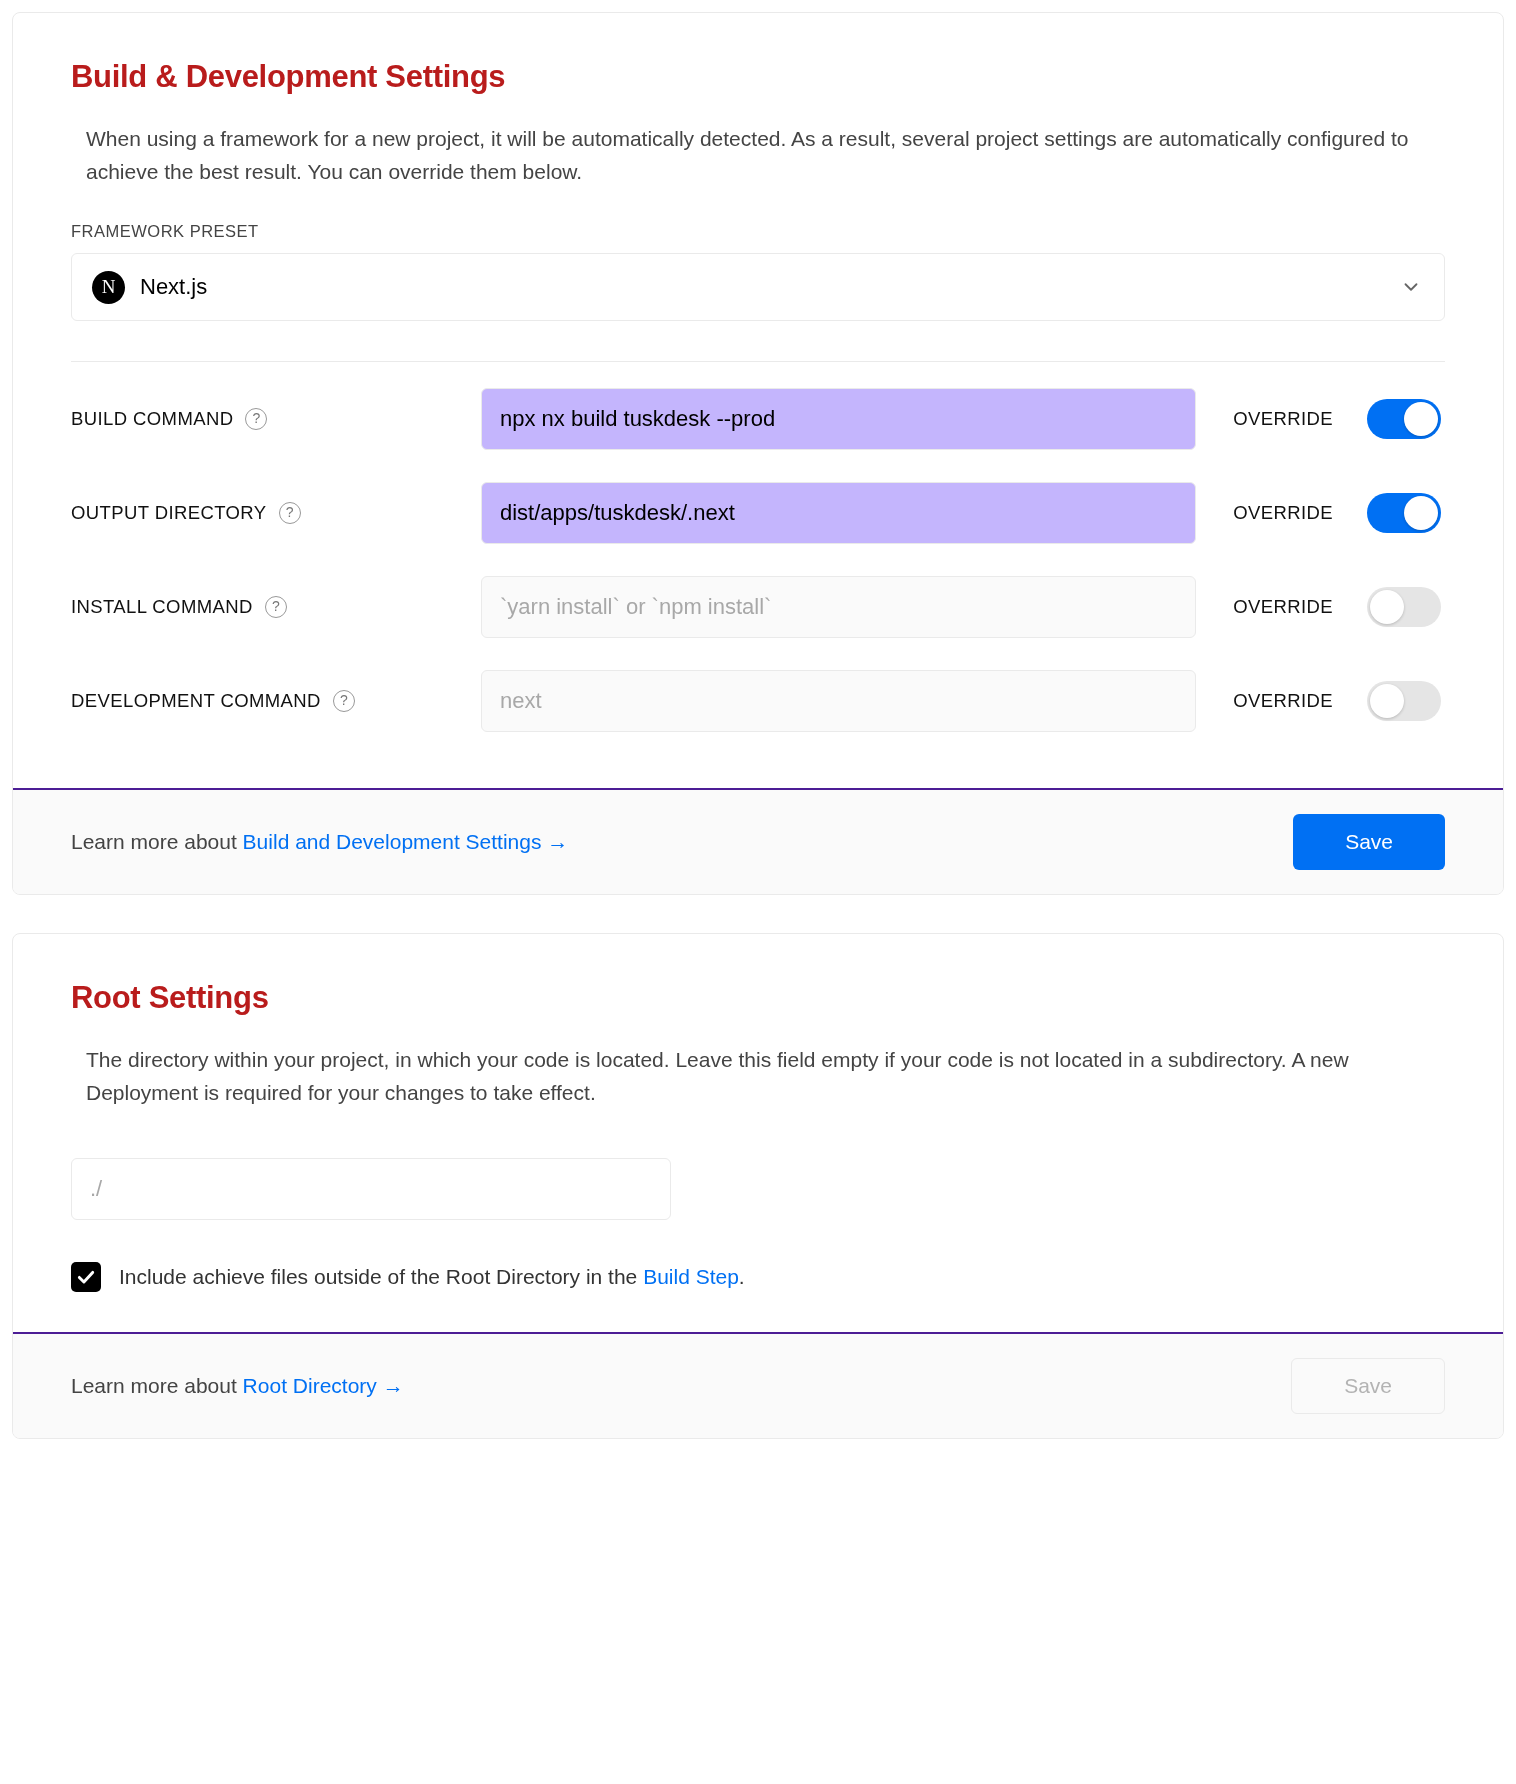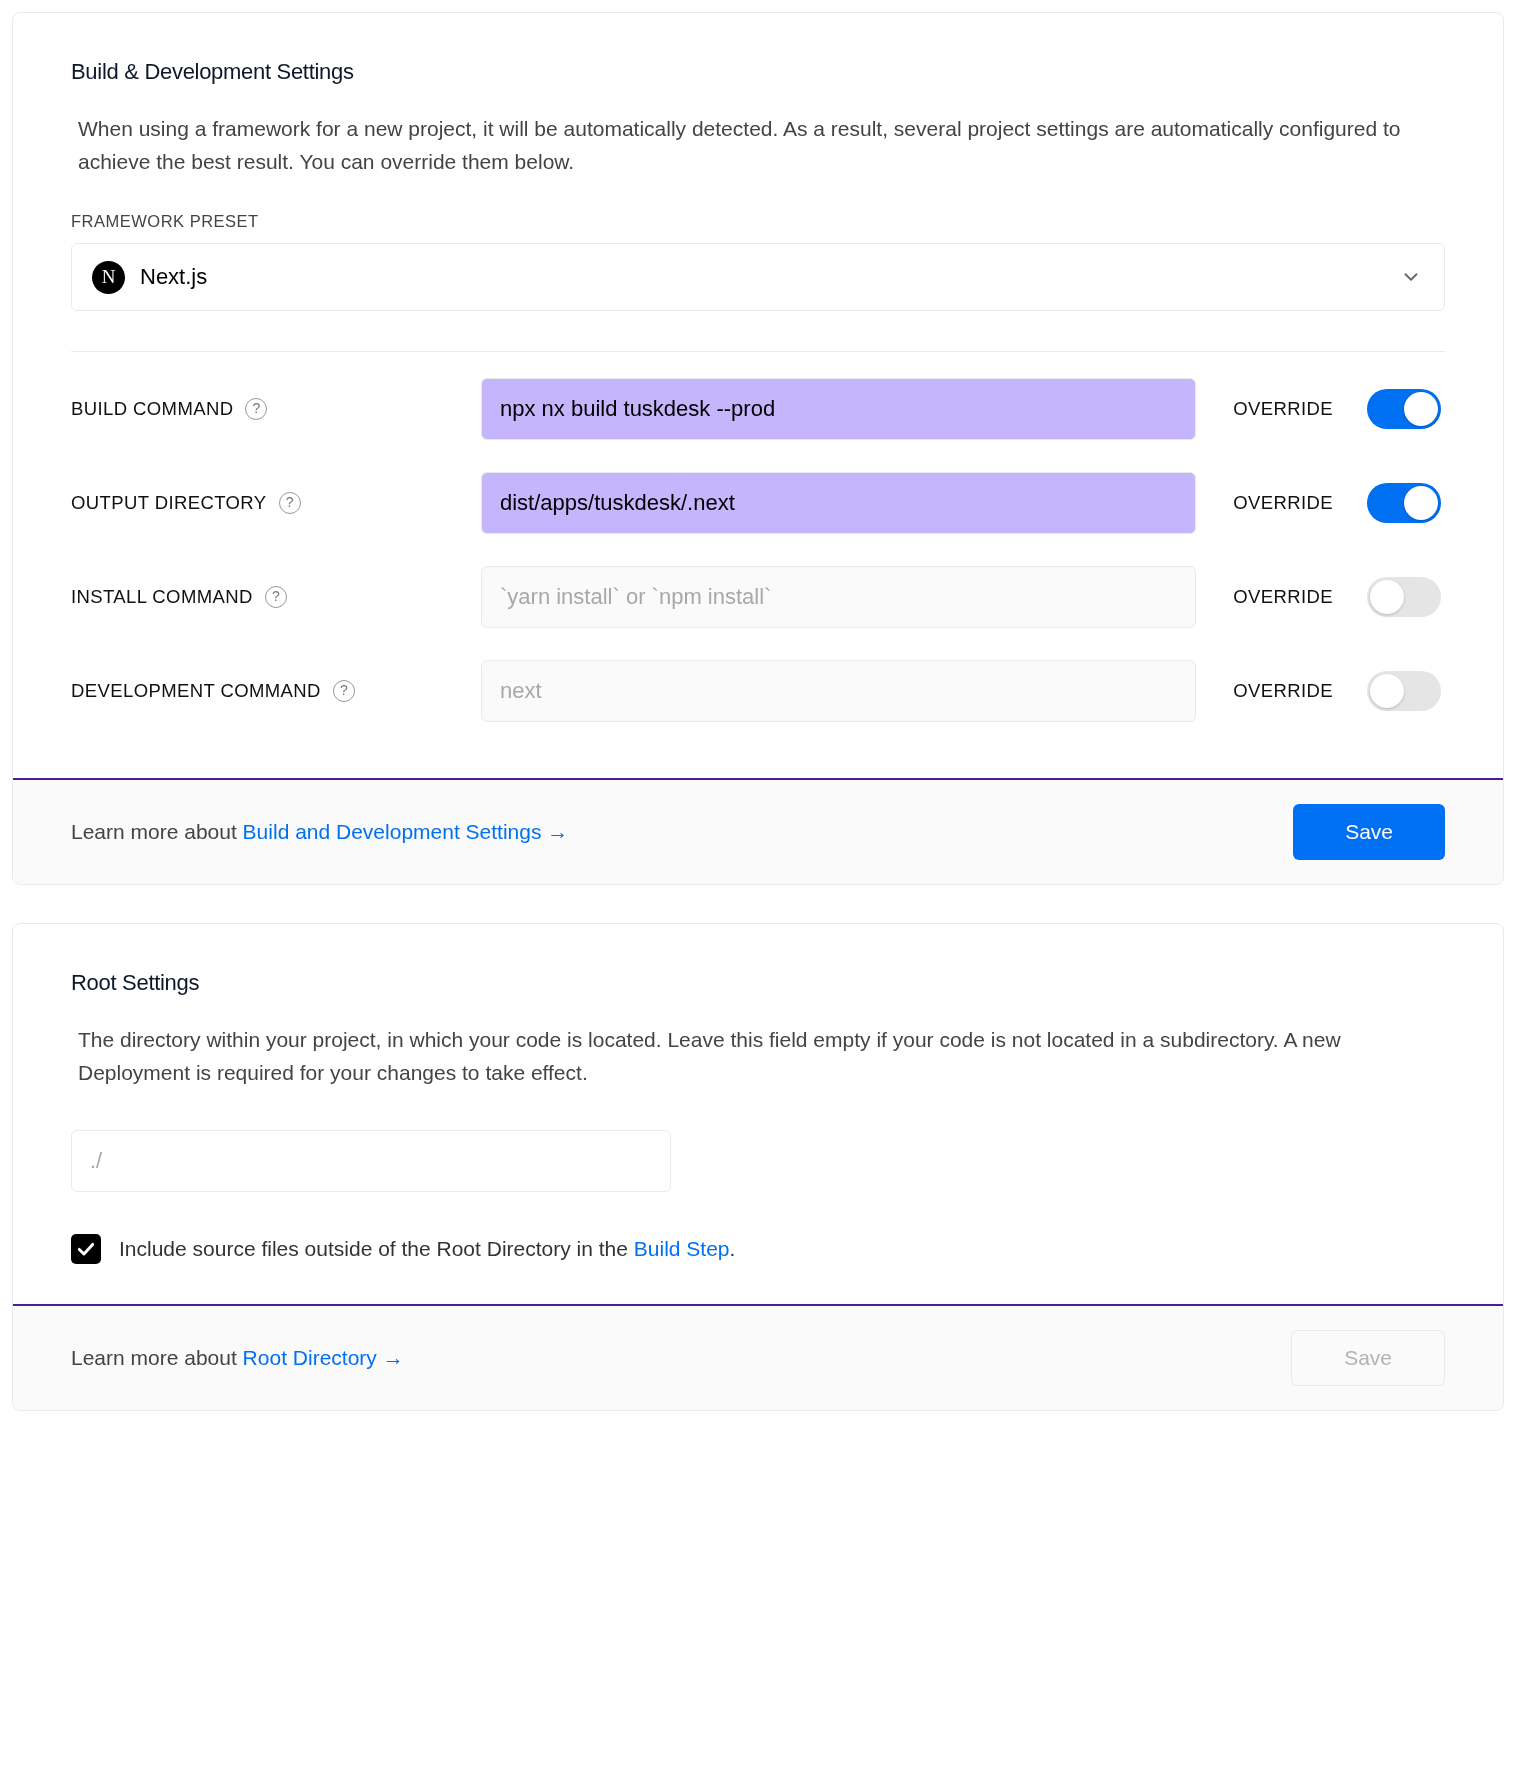--- a/index.html
+++ b/index.html
@@ -22,32 +22,32 @@
     border-radius: 8px;
     overflow: hidden;
     margin-bottom: 38px;
   }
 
   .card-body {
     padding: 46px 58px 40px 58px;
   }
 
   .card-title {
-    font-size: 22px;
-    font-weight: normal;
+    font-size: 31px;
+    font-weight: bold;
     letter-spacing: -0.3px;
     margin: 0 0 28px 0;
-    color: #0f172a;
+    color: #b91c1c;
   }
 
   .card-desc {
     font-size: 21px;
     line-height: 1.55;
     color: #444444;
-    margin: 7px;
+    margin: 15px;
     max-width: 1350px;
   }
 
   .field-label-caps {
     font-size: 16.5px;
     letter-spacing: 0.5px;
     color: #444444;
     text-transform: uppercase;
     margin: 34px 0 12px 0;
   }
@@ -357,21 +357,21 @@
 
     <input class="root-input" placeholder="./" style="">
 
     <div class="check-row">
       <span class="checkbox">
         <svg viewBox="0 0 24 24" fill="none" stroke="#ffffff" stroke-width="3.5" stroke-linecap="round" stroke-linejoin="round">
             <polyline points="4 12.5 9.5 18 20 6.5"></polyline>
           </svg>
       </span>
       <span class="check-label">
-        <span>Include source files outside of the Root Directory in the </span><a>Build Step</a><span>.</span>
+        <span>Include achieve files outside of the Root Directory in the </span><a>Build Step</a><span>.</span>
       </span>
     </div>
   </div>
 
   <div class="card-footer">
     <div class="learn-text">
       <span>Learn more about </span><a class="learn-link">Root Directory →</a>
     </div>
     <button class="btn btn-disabled">Save</button>
   </div>

